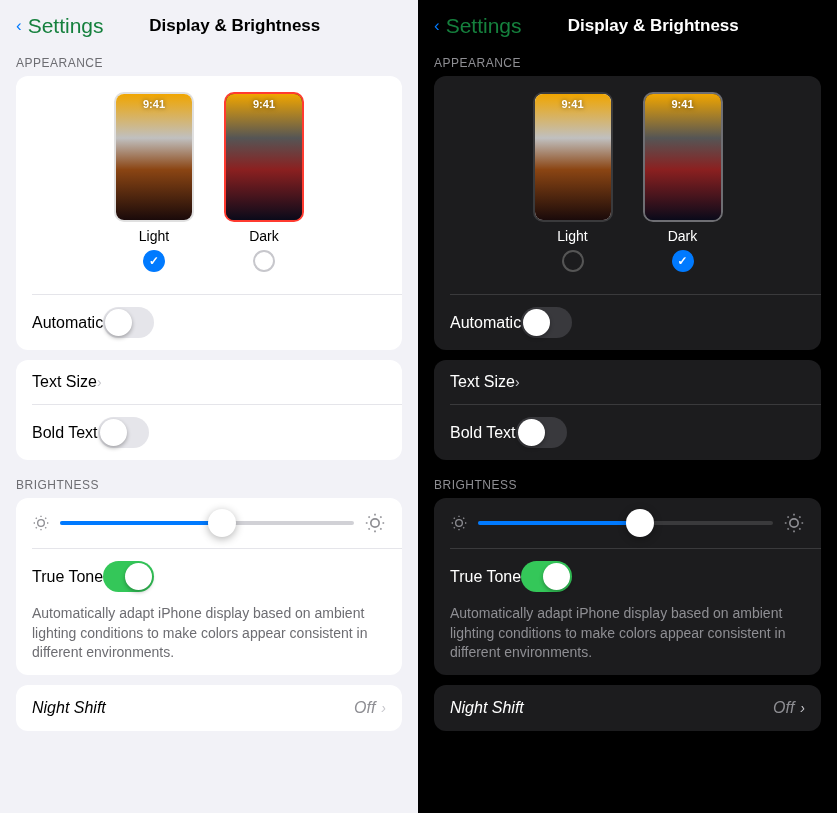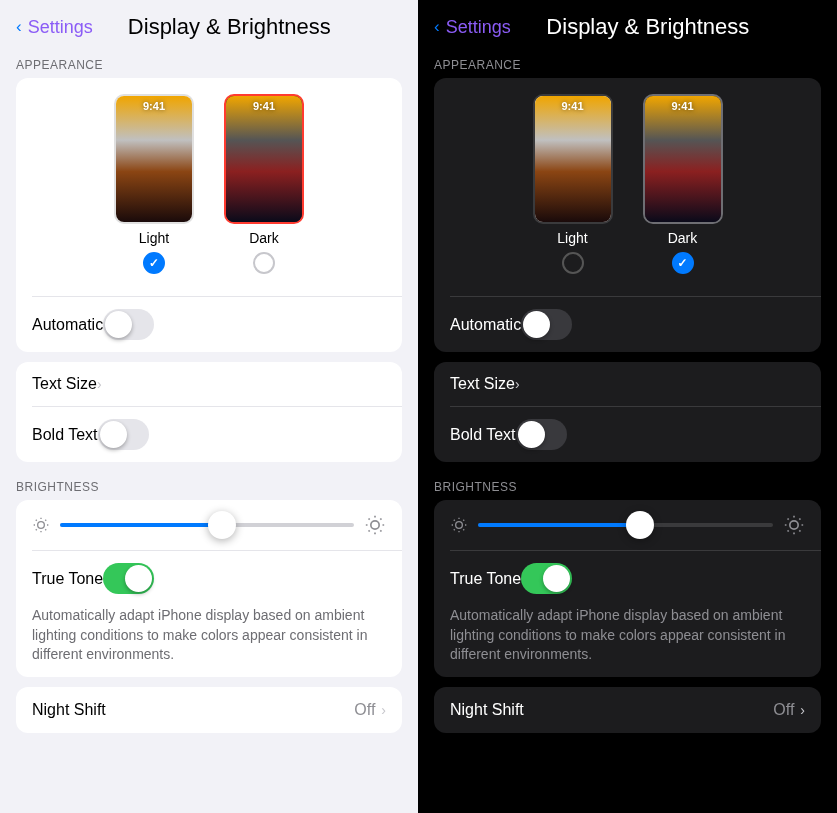--- a/index.html
+++ b/index.html
@@ -41,26 +41,26 @@
     .header-light { background: #f2f2f7; }
     .header-dark { background: #000000; }
 
     .back-chevron {
       color: #007aff;
       font-size: 17px;
       font-weight: 400;
       margin-right: 2px;
     }
     .back-text {
-      color: #8b5cf6;
-      font-size: 18px;
+      color: #15803d;
+      font-size: 21px;
     }
     .header-title {
-      font-size: 22px;
-      font-weight: 400;
+      font-size: 17px;
+      font-weight: 700;
       margin-left: auto;
       margin-right: auto;
       transform: translateX(-20px);
     }
     .header-title-light { color: #000; }
     .header-title-dark { color: #fff; }
 
     
     .section-label {
       font-size: 12px;
@@ -286,20 +286,21 @@
     .description-light { color: #6d6d72; }
     .description-dark { color: #8e8e93; }
 
     
     .night-shift-row {
       display: flex;
       align-items: center;
       justify-content: space-between;
       padding: 14px 16px;
       min-height: 44px;
+      font-style: italic;
     }
 
     .scroll-area {
       flex: 1;
       overflow-y: auto;
       overflow-x: hidden;
     }
     .scroll-area::-webkit-scrollbar { display: none; }
   </style>
 </head>

